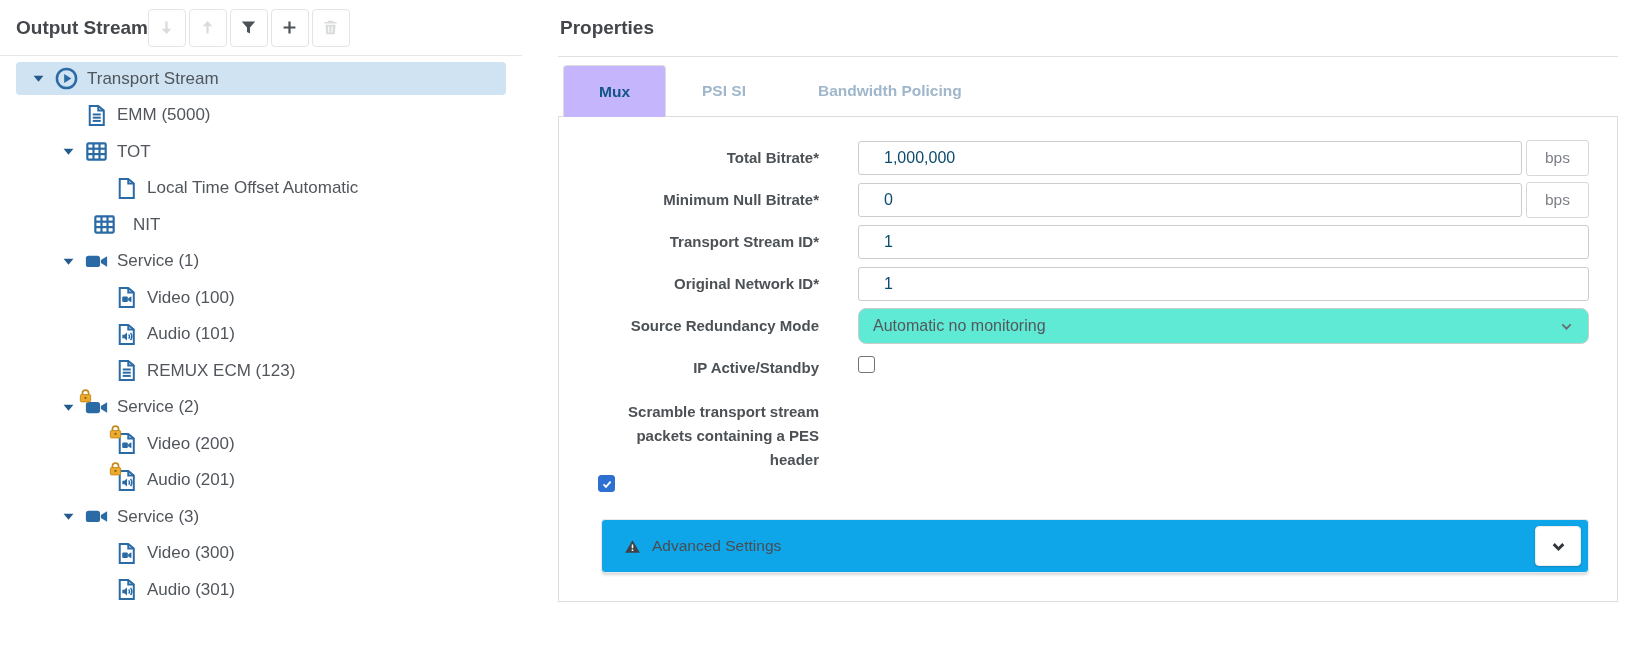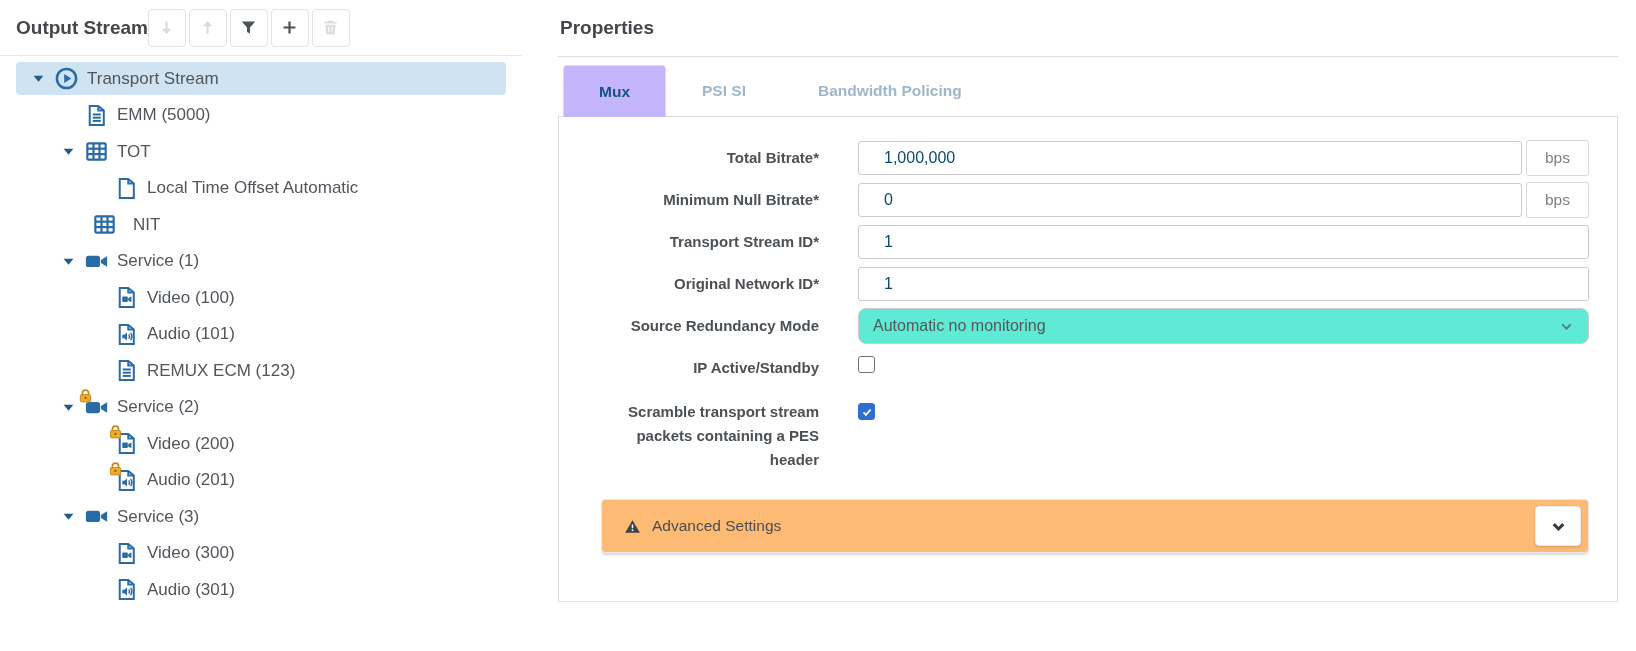--- a/index.html
+++ b/index.html
@@ -66,24 +66,24 @@
   .select svg { width:15px; height:15px; stroke:#696e73; stroke-width:2;
     fill:none; }
   .cbrow { margin-top:12px; min-height:18px; margin-bottom:0; }
   .cbrow .fctrl, .scramble .fctrl { align-items:flex-start; }
   .cbox { width:17px; height:17px; border:1.6px solid #70757a; border-radius:3px;
     background:#fff; cursor:pointer; display:flex; align-items:center;
     justify-content:center; }
   .cbox.checked { background:#2e6fd2; border-color:#2e6fd2; }
   .cbox svg { width:12px; height:12px; display:none; }
   .cbox.checked svg { display:block; }
-  .scramble { margin-top:20px; margin-bottom:0; }
+  .scramble { margin-top:20px; margin-bottom:0;flex-direction:column; }
   .scramble .cbox { margin-top:3px; }
 
-  .advanced { margin:27px 28px 0 42px; height:54px; background:#fdba74;
+  .advanced { margin:27px 28px 0 42px; height:54px; background:#0ea5e9;
     border:1px solid #e9e9e9; border-radius:4px; display:flex; align-items:center;
     padding:0 7px 0 22px; box-shadow:0 3px 3px -1px rgba(0,0,0,.16); }
   .advanced .warn { width:17px; height:17px; margin-right:11px; }
   .alabel { font-size:15.5px; color:#494e53; flex:1; }
   .abtn { width:46px; height:40px; background:#fff; border:1px solid #ececec;
     border-radius:4px; box-shadow:0 1px 2px rgba(0,0,0,.18); display:flex;
     align-items:center; justify-content:center; cursor:pointer; }
   .abtn svg { width:17px; height:17px; stroke:#33383c; stroke-width:2.8; fill:none; }
 </style>
 </head>

